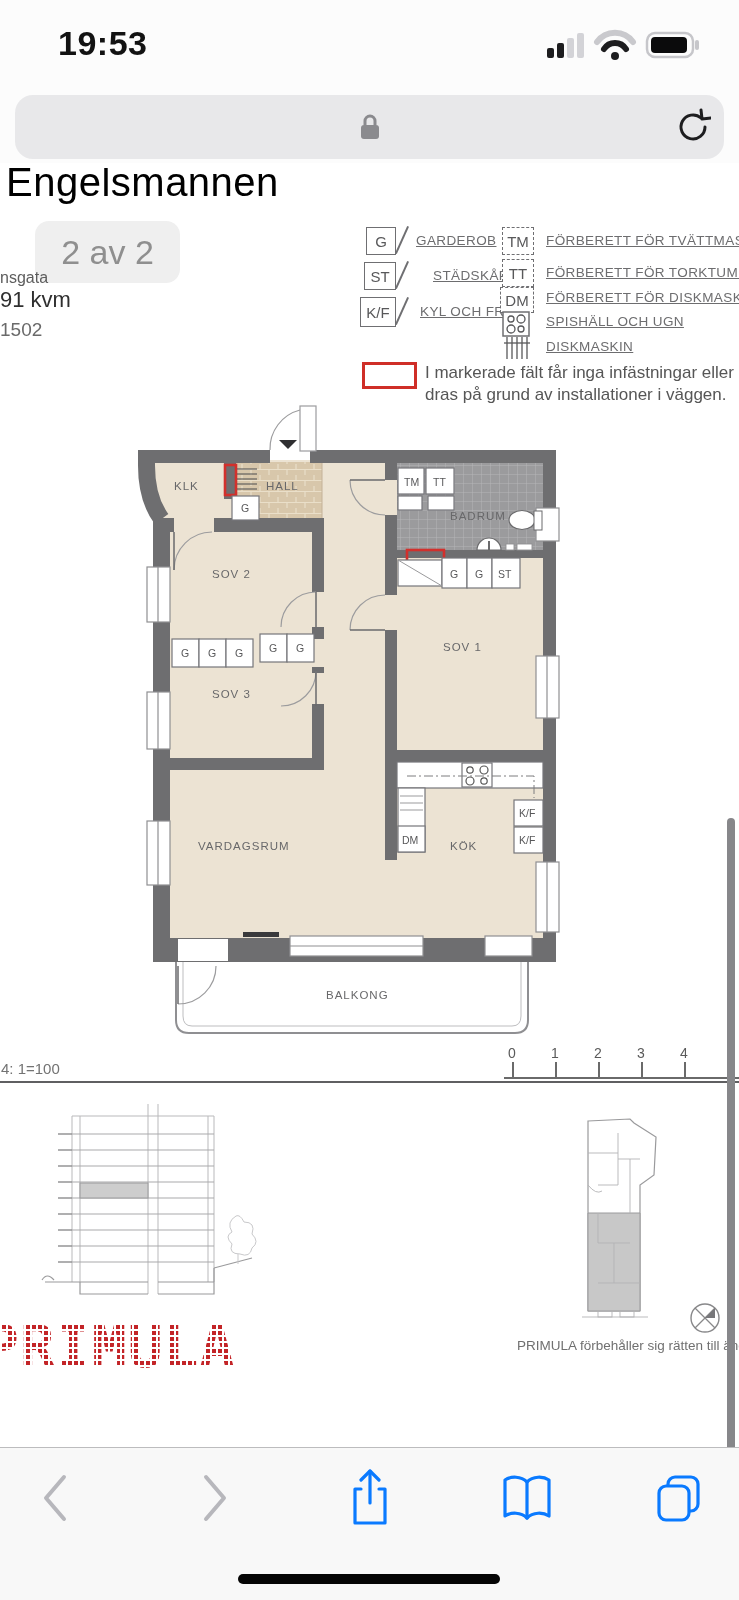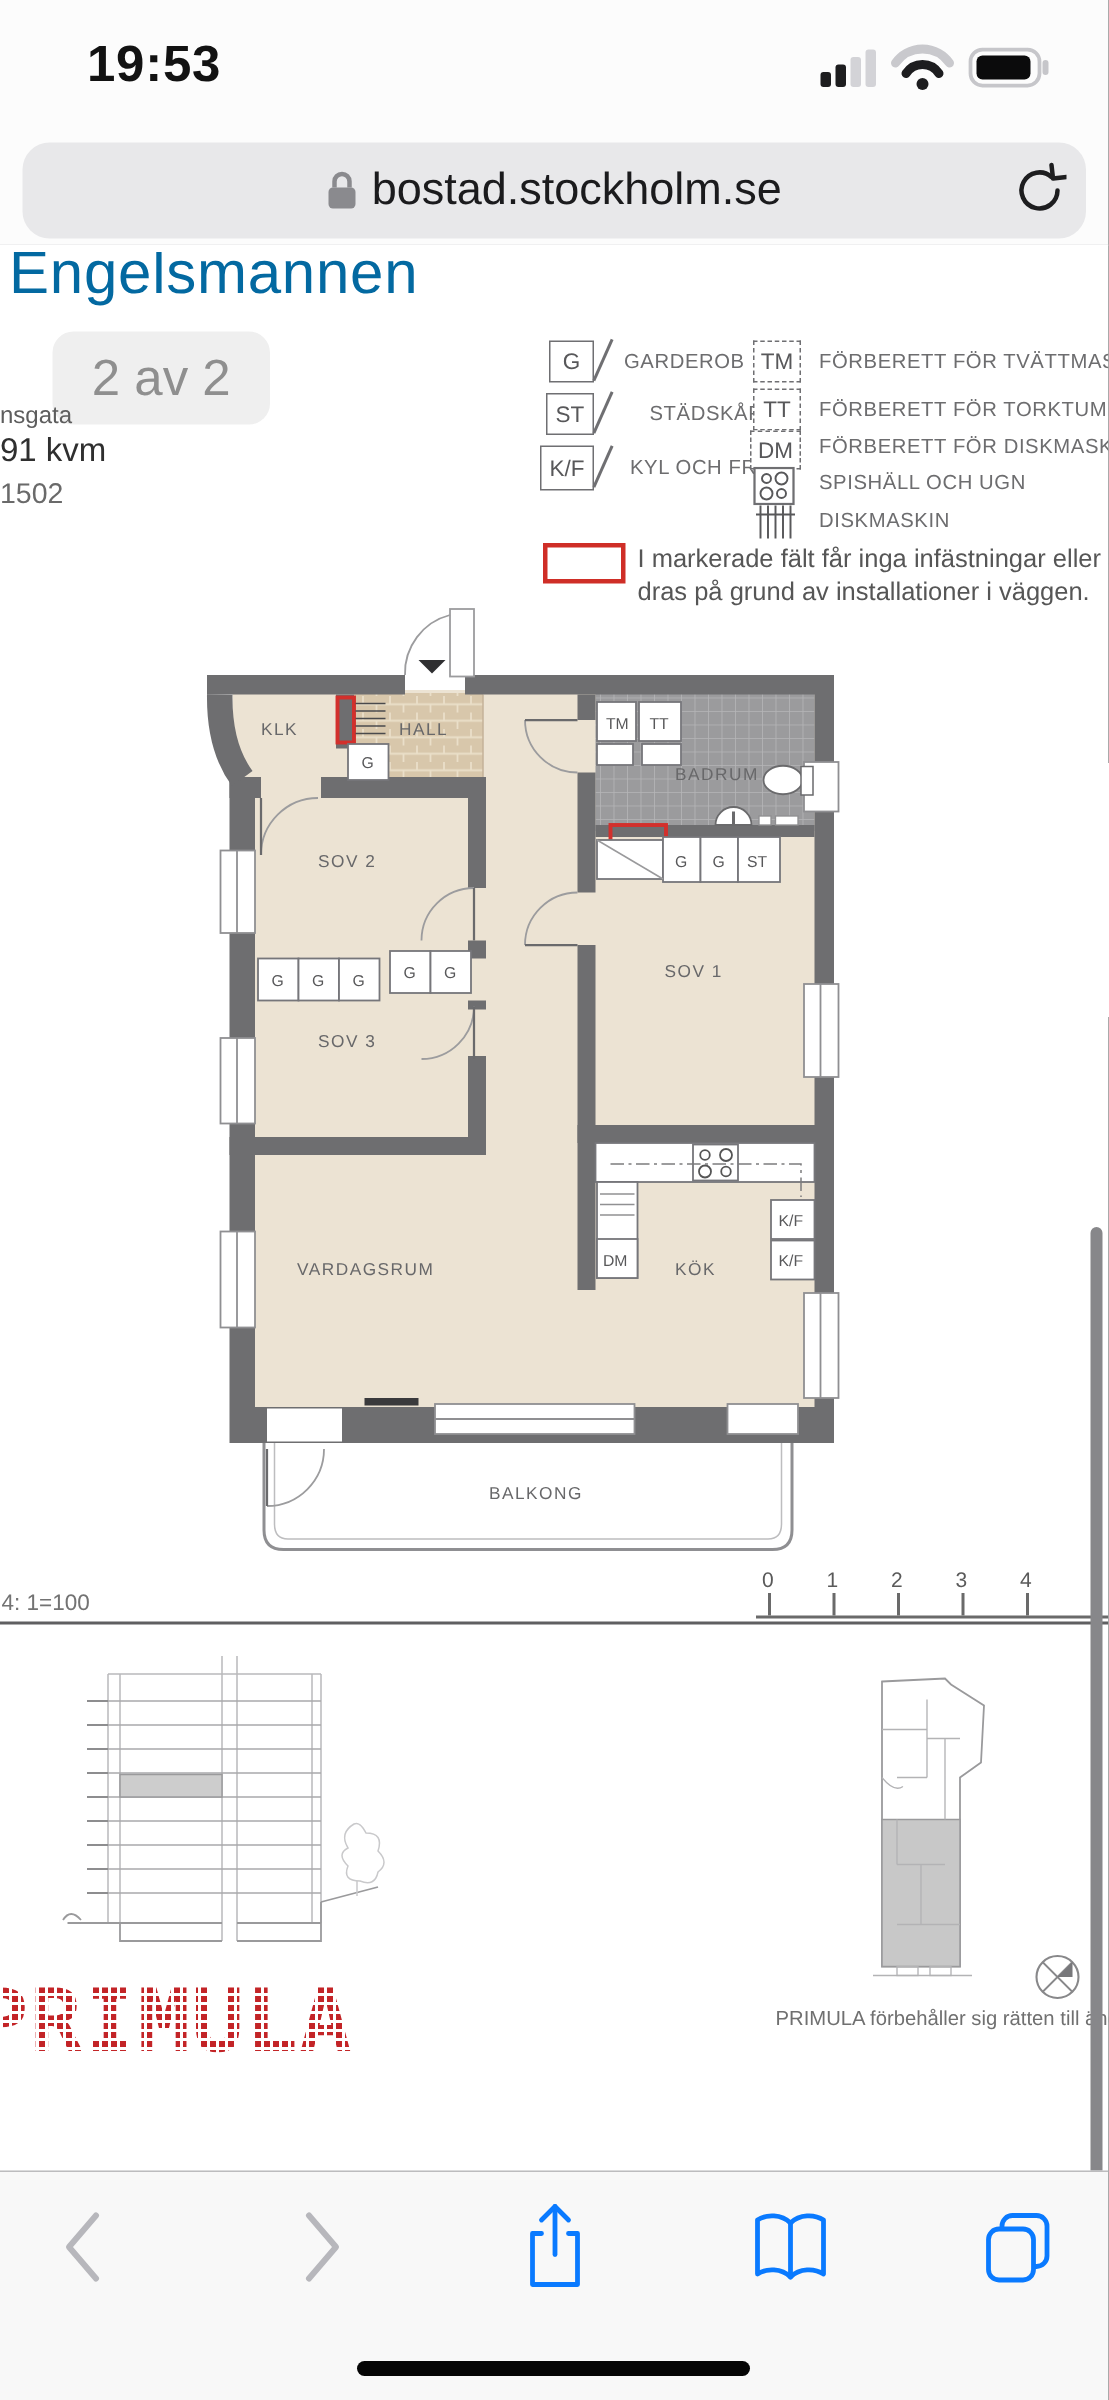--- a/index.html
+++ b/index.html
@@ -11,31 +11,31 @@
   .time{position:absolute;left:58px;top:24px;font-size:34px;font-weight:700;color:#121212;letter-spacing:.5px;}
   
   .urlzone{position:absolute;left:0;top:90px;width:739px;height:73px;background:#fcfcfc;border-bottom:1.5px solid #c6c6c8;}
   .urlpill{position:absolute;left:15px;top:5px;width:709px;height:64px;background:#e8e8ea;border-radius:18px;
            display:flex;align-items:center;justify-content:center;gap:10px;}
   .urltext{font-size:30px;color:#1b1b1d;}
   .reload{position:absolute;right:28px;top:18px;}
   
   .content{position:absolute;left:0;top:163px;width:739px;height:1284px;background:#fff;}
   .pagetitle-clip{position:absolute;left:6px;top:5px;width:400px;height:42px;overflow:hidden;}
-  .pagetitle{font-size:40px;color:#0369a1;margin-top:-8px;letter-spacing:.5px;}
+  .pagetitle{font-size:40px;color:#000000;margin-top:-8px;letter-spacing:.5px;}
   .pager{position:absolute;left:35px;top:58px;width:145px;height:62px;background:#efefef;border-radius:14px;
          display:flex;align-items:center;justify-content:center;font-size:34px;color:#8f8f8f;}
   .street{position:absolute;left:0px;top:106px;font-size:16px;color:#5d5d5d;}
   .area{position:absolute;left:0px;top:124px;font-size:22px;color:#2f2f2f;}
   .unit{position:absolute;left:0px;top:156px;font-size:19px;color:#6a6a6a;}
   
   .leg-sym{position:absolute;border:1.5px solid #6f6f72;background:#fff;color:#58585a;
            display:flex;align-items:center;justify-content:center;font-size:15px;}
   .leg-sym.dashed{border-style:dashed;}
-  .leg-label{position:absolute;font-size:13.5px;color:#6d6d6f;letter-spacing:.4px;white-space:nowrap;}
+  .leg-label{position:absolute;font-size:13.5px;color:#6d6d6f;letter-spacing:.4px;white-space:nowrap;text-decoration:underline;}
   .slash{position:absolute;width:2px;height:30px;background:#6f6f72;transform:rotate(24deg);}
   .notebox{position:absolute;left:362px;top:199px;width:49px;height:21px;border:3px solid #cf2e27;}
   .noteline{position:absolute;left:425px;font-size:17px;color:#565656;white-space:nowrap;}
   
   .scaletext{position:absolute;left:1px;top:897px;font-size:15px;color:#737373;}
   .tick-num{position:absolute;top:882px;font-size:14px;color:#5a5a5a;}
   .frameline{position:absolute;left:0;top:918px;width:739px;height:2px;background:#5f5f61;}
   .rulerline{position:absolute;left:504px;top:914px;width:235px;height:1.5px;background:#6a6a6a;}
   .tickline{position:absolute;top:899px;width:1.5px;height:15px;background:#6a6a6a;}
   
@@ -81,21 +81,20 @@
       </g>
     </svg>
   </div>
 
   <div class="urlzone">
     <div class="urlpill">
       <svg width="20" height="26" viewBox="0 0 20 26">
         <rect x="1" y="11" width="18" height="14" rx="3" fill="#8a8a8e"></rect>
         <path d="M5,11 v-4 a5,5 0 0 1 10,0 v4" fill="none" stroke="#8a8a8e" stroke-width="3"></path>
       </svg>
-      <span class="urltext">bostad.stockholm.se</span>
     </div>
     <svg class="reload" width="36" height="38" viewBox="0 0 36 38">
       <path d="M30,19 a12,12 0 1 1 -4,-9" fill="none" stroke="#1d1d1f" stroke-width="3" stroke-linecap="round"></path>
       <path d="M26,2 l1,9 l9,-1" fill="none" stroke="#1d1d1f" stroke-width="3" stroke-linecap="round" stroke-linejoin="round"></path>
     </svg>
   </div>
 
   <div class="content">
 
     <div class="pagetitle-clip">

